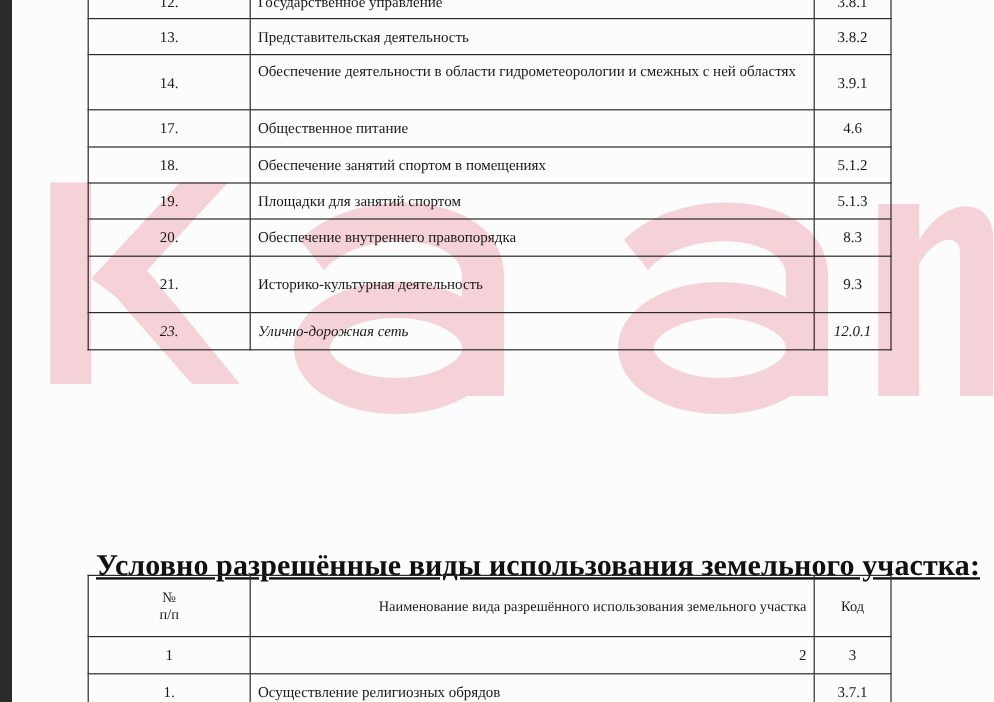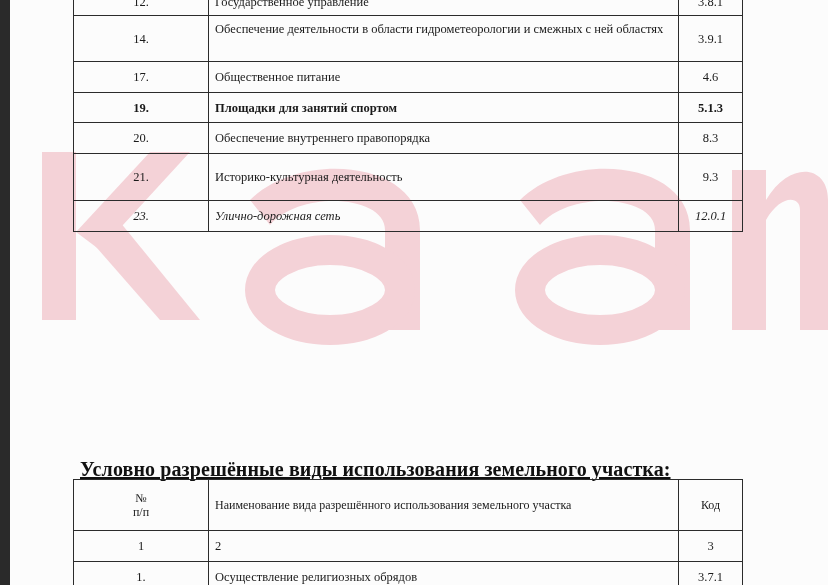--- a/index.html
+++ b/index.html
@@ -27,30 +27,30 @@
   td.code { text-align:center; }
   td.name { text-align:left; }
 
   #main-table { left:73px; top:-12px; }
   #main-table col.c1 { width:135px; }
   #main-table col.c2 { width:470px; }
   #main-table col.c3 { width:64px; }
 
   .section-heading {
     position:absolute; left:80px; top:458px;
-    font-size:20px; font-weight:bold; text-decoration:underline;
+    font-size:25px; font-weight:bold; text-decoration:underline;
     letter-spacing:0.1px; color:#111;
   }
 
   #cond-table { left:73px; top:479px; }
   #cond-table col.c1 { width:135px; }
   #cond-table col.c2 { width:470px; }
   #cond-table col.c3 { width:64px; }
   #cond-table .hdr td { height:50px; font-size:12px; }
-  #cond-table td.name.center { text-align:left; }
+  #cond-table td.name.center { text-align:right; }
 
   .watermark {
     position:absolute; left:0; top:0; width:828px; height:585px; pointer-events:none;
   }
 </style>
 </head>
 <body>
 
 <div class="left-strip"></div>
 <div class="page"></div>
@@ -78,31 +78,41 @@
       <col class="c1">
       <col class="c2">
       <col class="c3">
     </colgroup>
   <tbody id="main-body">
       <tr style="height: 27px;">
         <td class="num">12.</td>
         <td class="name">Государственное управление</td>
         <td class="code">3.8.1</td>
       </tr>
+      <tr style="height: 30px;">
+        <td class="num">13.</td>
+        <td class="name">Представительская деятельность</td>
+        <td class="code">3.8.2</td>
+      </tr>
       <tr style="height: 46px;">
         <td class="num">14.</td>
         <td class="name" style="vertical-align: top; padding-top: 6px; margin-left: 48px;">Обеспечение деятельности в области гидрометеорологии и смежных с ней областях</td>
         <td class="code">3.9.1</td>
       </tr>
       <tr style="height: 31px;">
         <td class="num">17.</td>
         <td class="name">Общественное питание</td>
         <td class="code">4.6</td>
       </tr>
-      <tr style="height: 30px; font-weight: bold;">
+      <tr style="height: 30px;">
+        <td class="num">18.</td>
+        <td class="name">Обеспечение занятий спортом в помещениях</td>
+        <td class="code">5.1.2</td>
+      </tr>
+      <tr style="height: 30px;">
         <td class="num">19.</td>
         <td class="name">Площадки для занятий спортом</td>
         <td class="code">5.1.3</td>
       </tr>
       <tr style="height: 31px;">
         <td class="num">20.</td>
         <td class="name">Обеспечение внутреннего правопорядка</td>
         <td class="code">8.3</td>
       </tr>
       <tr style="height: 47px;">

